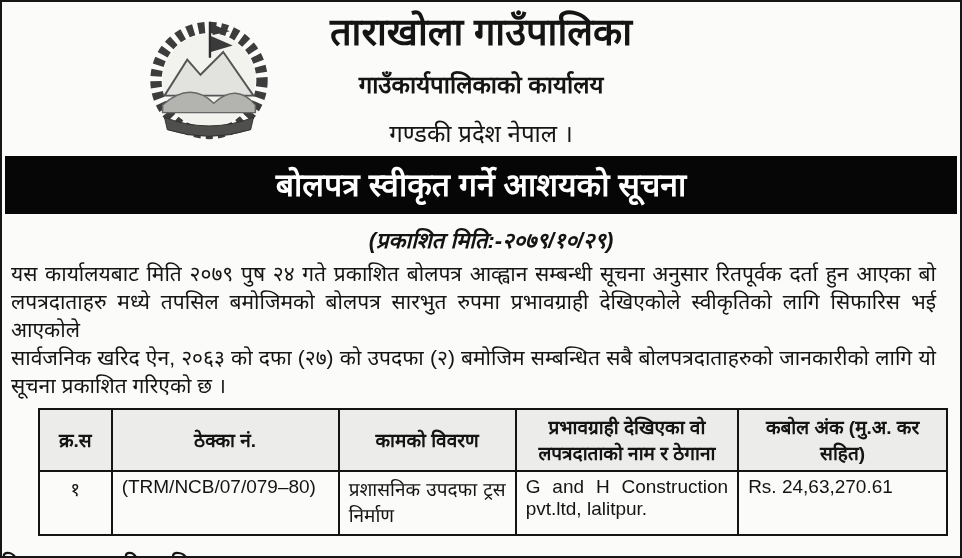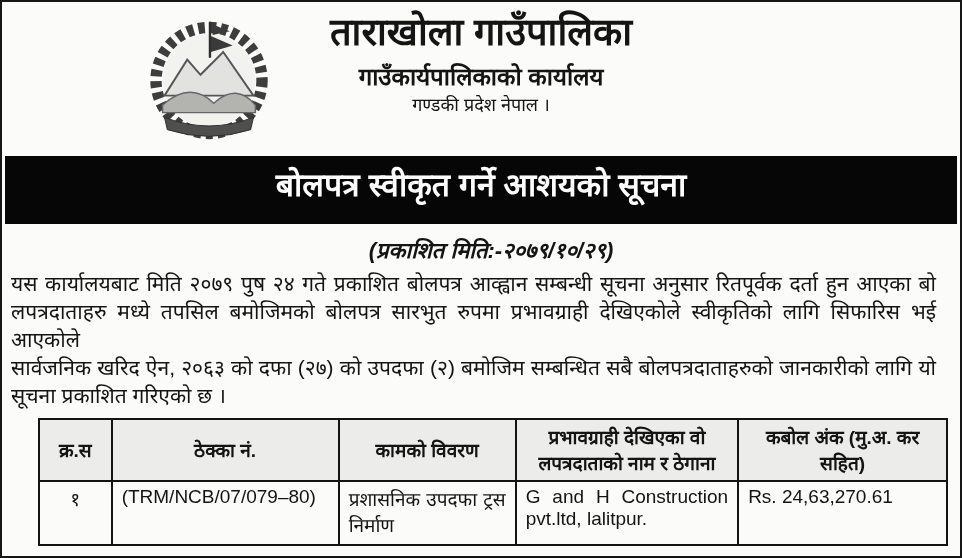--- a/index.html
+++ b/index.html
@@ -11,30 +11,30 @@
     font-family: Liberation Sans, sans-serif;
     color: #141414;
     overflow: hidden;
     position: relative;
   }
 
   
   .header { position: relative; text-align: center; padding-top: 8px; height: 142px; }
   .emblem { position: absolute; left: 136px; top: 14px; }
   .title  { font-size: 38px; font-weight: bold; margin: 0; line-height: 1.2; }
-  .office { font-size: 24px; font-weight: bold; margin-top: 3px; }
+  .office { font-size: 24px; font-weight: bold; margin-top: 11px; }
   .addr   { font-size: 18px; margin-top: 4px; }
-  .prov   { font-size: 18px; margin-top: 0; }
+  .prov   { font-size: 24px; margin-top: 16px; }
 
   
   .banner {
     margin: 4px 3px 0 3px;
     background: #060606; color: #ffffff;
     text-align: center;
-    height: 68px; line-height: 58px;
+    height: 58px; line-height: 58px;
     font-size: 32px; font-weight: bold;
   }
 
   
   .pubdate {
     text-align: center;
     font-style: italic; font-weight: bold;
     font-size: 22px;
     margin: 10px 0 6px 0;
     padding-left: 20px;

